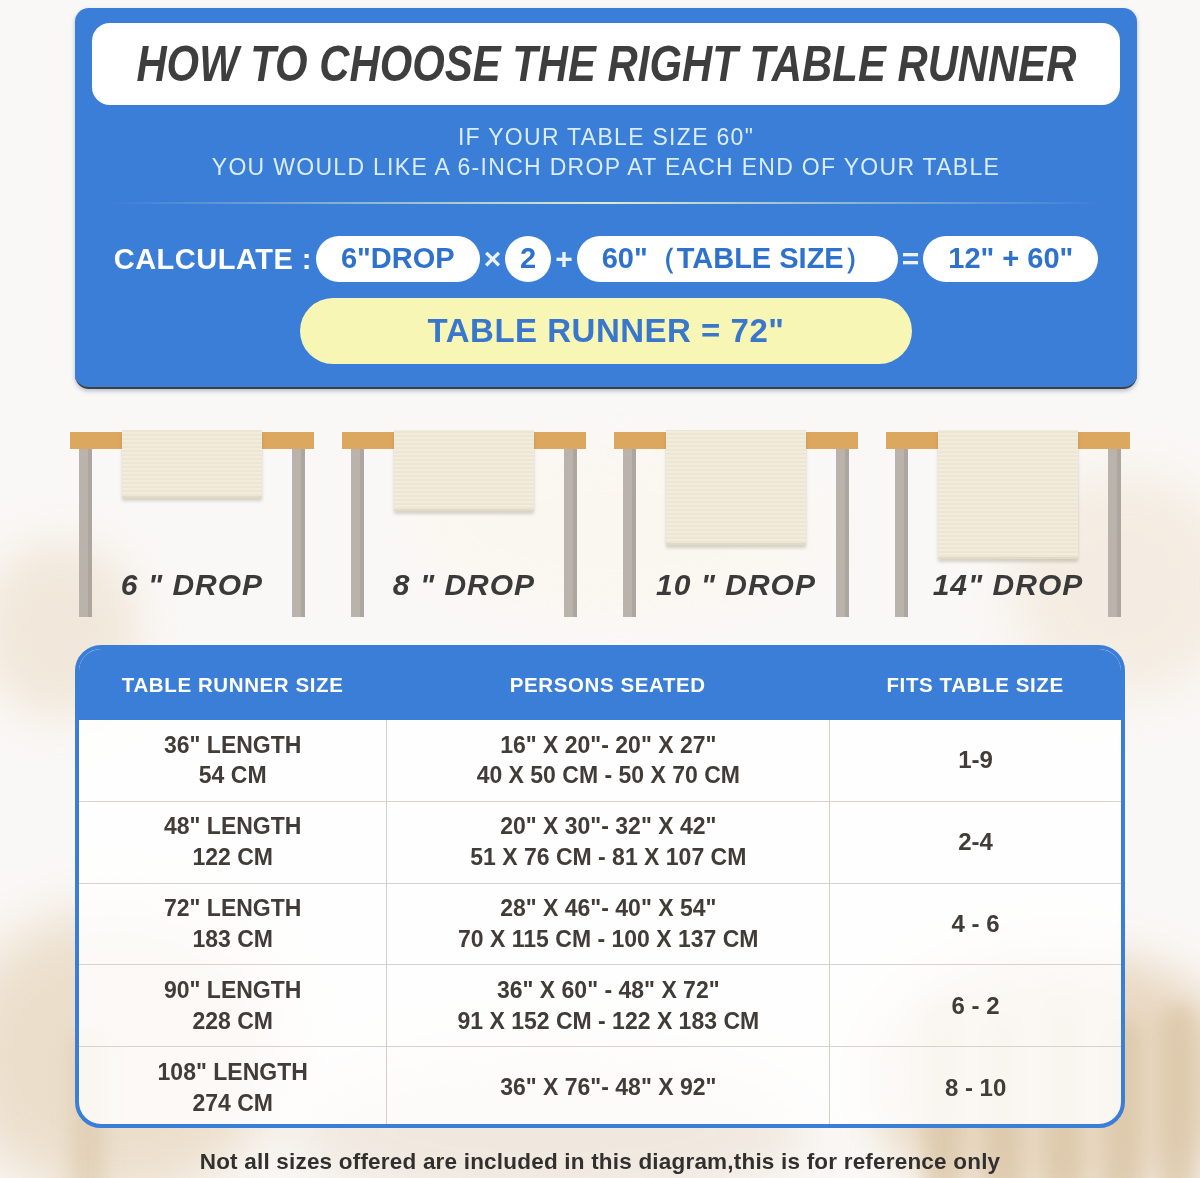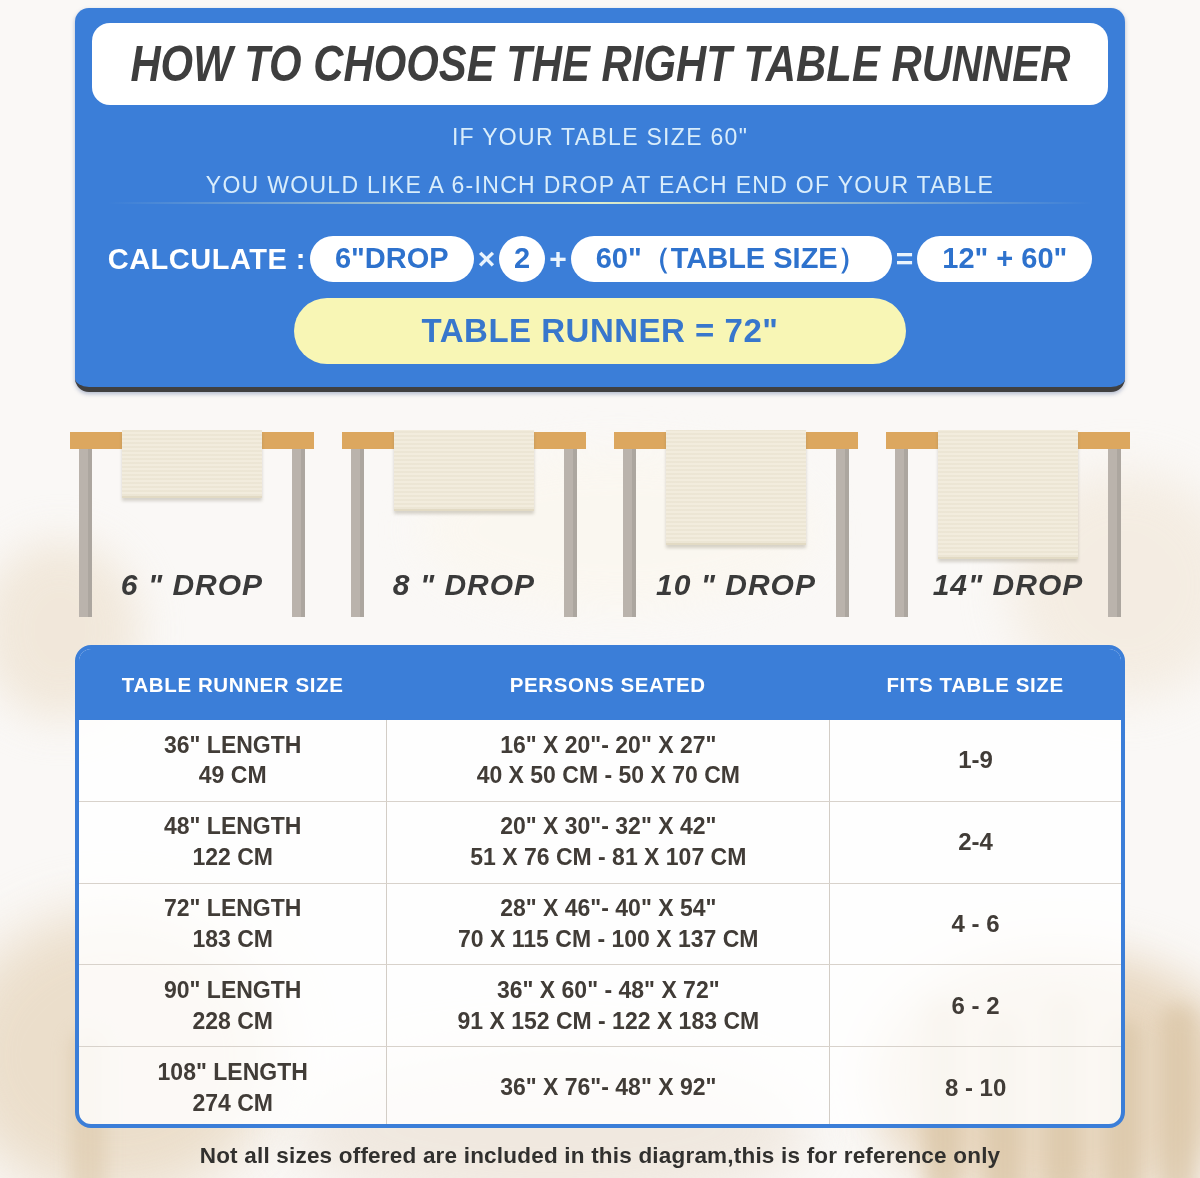--- a/index.html
+++ b/index.html
@@ -18,37 +18,38 @@
   .b6 { left:420px; top:450px; width:400px; height:160px; background:#fbf7ef; filter:blur(20px); opacity:.8; }
   .spindle { position:absolute; width:36px; height:200px; border-radius:18px;
              background:#d9c4a4; filter:blur(9px); opacity:.65; pointer-events:none; }
   .sp1{left:925px;top:1000px} .sp2{left:985px;top:1015px} .sp3{left:1045px;top:995px}
   .sp4{left:1105px;top:1020px} .sp5{left:1160px;top:1005px} .sp6{left:70px;top:1030px;opacity:.5}
 
   
   .blue-panel {
     position:absolute; left:75px; top:8px; width:1050px; height:379px;
     background:#3b7ed8; border-radius:14px;
-    border-bottom:5px solid #404040;
+    border-bottom:2px solid #404040;
     box-shadow:0 2px 4px rgba(40,70,130,.35);
+    padding-left:12px;
   }
   .title-box {
     position:absolute; left:17px; right:17px; top:15px; height:82px;
     background:#ffffff; border-radius:18px;
     display:flex; align-items:center; justify-content:center;
   }
   .page-title {
     margin:0; font-size:45px; font-weight:800; font-style:italic;
     color:#3e3e3e; white-space:nowrap; letter-spacing:0px;
     transform:scaleX(.93) scaleY(1.1);
   }
   .sub { position:absolute; left:0; right:0; margin:0; text-align:center;
          color:#d9edfb; font-weight:500; letter-spacing:1.3px; font-size:23px; }
   .sub1 { top:116px; }
-  .sub2 { top:164px; }
+  .sub2 { top:146px; }
   .shine-line {
     position:absolute; top:194px; left:12px; right:12px; height:2px;
     background:linear-gradient(90deg, rgba(255,255,250,0) 2%, rgba(249,255,200,.85) 50%, rgba(255,255,250,0) 98%);
   }
   .calc-row {
     position:absolute; top:224px; left:0; right:0; height:54px;
     display:flex; align-items:center; justify-content:center; gap:4px;
   }
   .calc-label { color:#ffffff; font-size:29px; font-weight:800; letter-spacing:.5px; white-space:nowrap; }
   .pill {
@@ -84,40 +85,40 @@
   }
   .drop-label {
     position:absolute; left:0; right:0; top:138px; text-align:center;
     font-size:30px; font-weight:800; font-style:italic; color:#3a3a3a; letter-spacing:1px;
     z-index:3;
   }
 
   
   .size-panel {
     position:absolute; left:75px; top:645px; width:1050px; height:483px;
-    box-sizing:border-box; border:4px solid #3b7ed8; border-radius:16px;
+    box-sizing:border-box; border:4px solid #3b7ed8; border-radius:26px;
     overflow:hidden; background:rgba(255,255,255,.82);
   }
   .size-head {
     height:71px; background:#3b7ed8;
     display:grid; grid-template-columns:29.5% 42.5% 28%; align-items:center;
   }
   .hcell { text-align:center; color:#ffffff; font-weight:800; font-size:20.5px; letter-spacing:.6px; }
   .srow { display:grid; grid-template-columns:29.5% 42.5% 28%; height:80.8px; }
   .srow + .srow { border-top:1px solid #d8d2cb; }
   .cell {
     display:flex; flex-direction:column; justify-content:center; align-items:center;
     color:#413c37; font-weight:700; font-size:23px; line-height:1.34; text-align:center;
   }
   .cell.c2, .cell.c3 { border-left:1px solid #d3cdc6; }
   .cell.c3 { font-size:24px; }
 
   
   .footnote {
-    position:absolute; left:0; right:0; top:1139px; margin:4px; text-align:center;
+    position:absolute; left:0; right:0; top:1139px; margin:10px; text-align:center;
     font-size:22.5px; font-weight:700; color:#31302e; letter-spacing:.2px;
   }
 </style>
 </head>
 <body>
 
 <div class="bg-blob b1"></div>
 <div class="bg-blob b2"></div>
 <div class="bg-blob b3"></div>
 <div class="bg-blob b4"></div>
@@ -191,21 +192,21 @@
 <section class="size-panel">
   <header class="size-head">
     <div class="hcell">TABLE RUNNER SIZE</div>
     <div class="hcell">PERSONS SEATED</div>
     <div class="hcell">FITS TABLE SIZE</div>
   </header>
   <div id="size-body">
   <div class="srow">
     <div class="cell c1">
       <div class="l1">36" LENGTH</div>
-      <div class="l2">49 CM</div>
+      <div class="l2">54 CM</div>
     </div>
     <div class="cell c2">
       <div class="l1">16" X 20"- 20" X 27"</div>
       <div class="l2">40 X 50 CM - 50 X 70 CM</div>
     </div>
     <div class="cell c3">1-9</div>
   </div>
 
   <div class="srow">
     <div class="cell c1">

